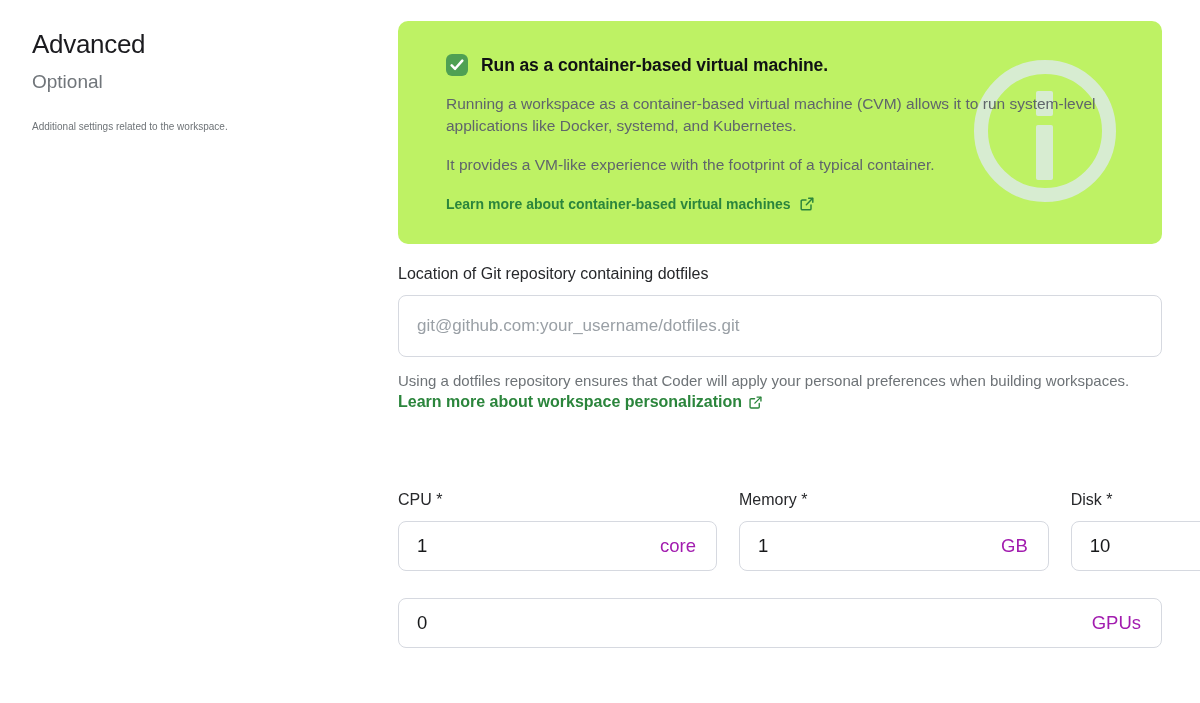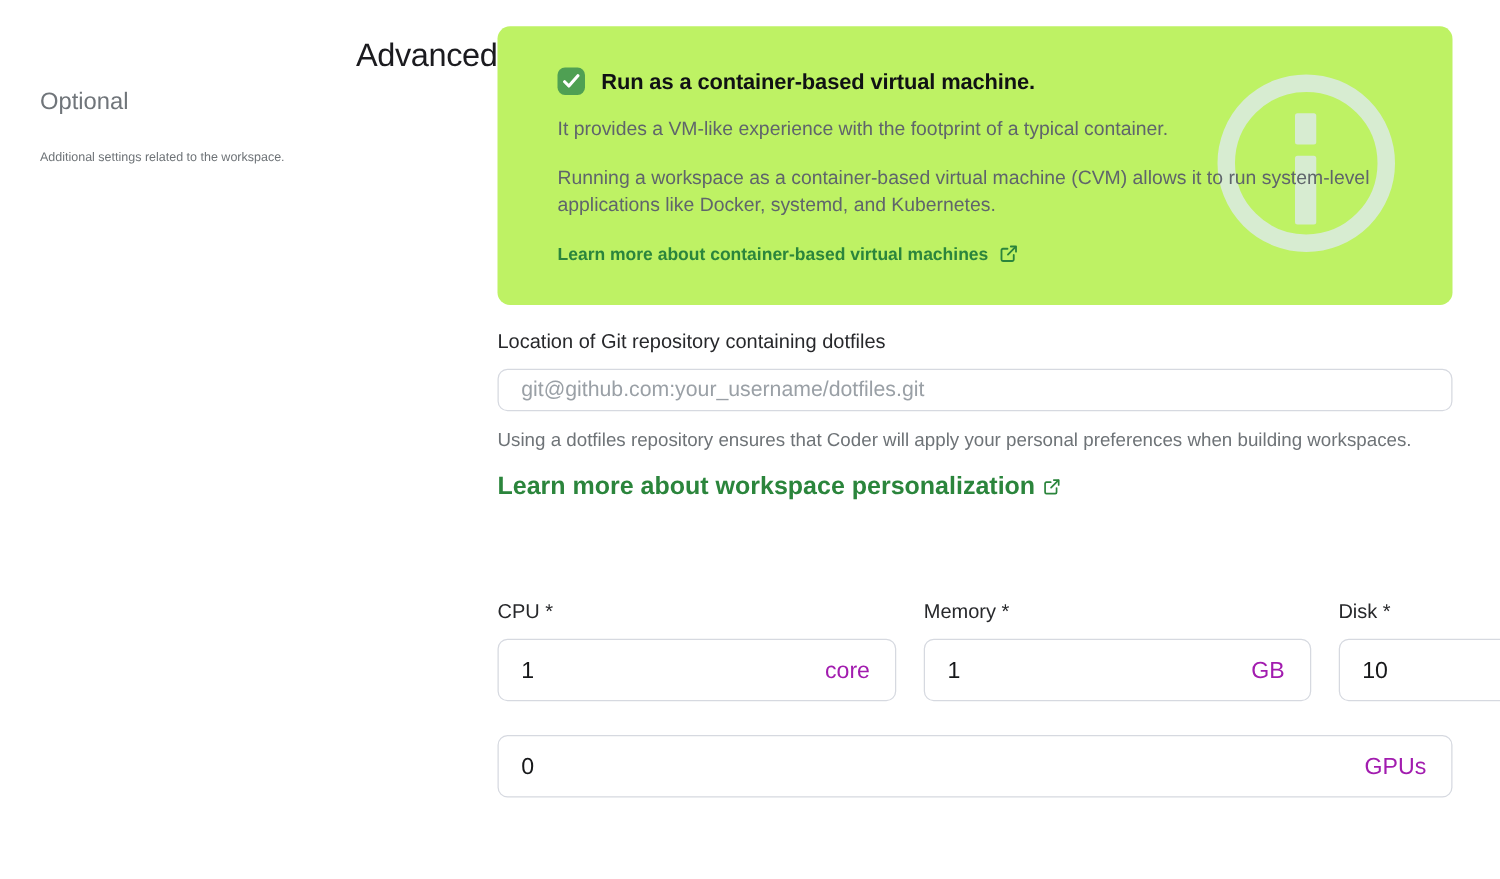--- a/index.html
+++ b/index.html
@@ -7,21 +7,21 @@
   body {
     background: #ffffff;
     font-family: "Liberation Sans", "DejaVu Sans", sans-serif;
     color: #1b1c1e;
   }
   .page { display: flex; align-items: flex-start; padding: 21px 38px 0 32px; }
   .sidebar { width: 366px; flex-shrink: 0; padding-top: 8px; }
   .main { width: 764px; flex-shrink: 0; }
 
   
-  .side-title { font-size: 26px; font-weight: 500; color: #1b1b1f; letter-spacing: -0.3px; text-align: right; }
+  .side-title { font-size: 26px; font-weight: 500; color: #1b1b1f; letter-spacing: -0.3px; }
   .side-sub { font-size: 19px; color: #70757a; margin-top: 11px; font-weight: 400; }
   .side-desc { font-size: 10px; color: #6e7377; margin-top: 27px; line-height: 1.42; max-width: 245px; }
 
   
   .cvm-box {
     background: #bef264;
     border-radius: 10px;
     padding: 33px 36px 31px 48px;
     position: relative;
     overflow: hidden;
@@ -50,29 +50,29 @@
   .watermark {
     position: absolute; right: 39px; top: 50%;
     transform: translateY(-50%);
     z-index: 0;
   }
 
   
   .field-dotfiles { margin-top: 21px; }
   .field-label { font-size: 16px; color: #27282b; display: block; }
   .text-input {
-    display: block; width: 100%; height: 34px;
+    display: block; width: 100%; height: 62px;
     border: 1px solid #d6d9e0; border-radius: 8px;
     padding: 0 18px; font-size: 17px; color: #1a1c1e;
     background: #ffffff; outline: none; margin-top: 12px;
     font-family: "Liberation Sans", "DejaVu Sans", sans-serif;
   }
   .text-input::placeholder { color: #9aa0a6; }
   .helper { margin-top: 13px; font-size: 15px; color: #6e7377; line-height: 1.42; }
-  .helper .green-link { font-size: 20px; gap: 6px; vertical-align: bottom; margin-top: 12px; }
+  .helper .green-link { font-size: 16px; gap: 6px; vertical-align: bottom; }
 
   .resources-row {
     display: grid; grid-template-columns: 1fr 1fr 1fr;
     column-gap: 22px; margin-top: 77px;
   }
   .unit-box {
     display: flex; align-items: center;
     border: 1px solid #d6d9e0; border-radius: 8px;
     height: 50px; padding: 0 20px 0 18px;
     margin-top: 12px; background: #ffffff;
@@ -108,22 +108,22 @@
         </svg>
       </div>
       <div class="cvm-head">
         <div class="checkbox">
           <svg width="14" height="12" viewBox="0 0 14 12">
             <path d="M1.7 6.4l3.4 3.4L12.3 1.6" stroke="#ffffff" stroke-width="2.5" fill="none" stroke-linecap="round" stroke-linejoin="round"></path>
           </svg>
         </div>
         <div class="cvm-title">Run as a container-based virtual machine.</div>
       </div>
+      <p class="cvm-p">Running a workspace as a container-based virtual machine (CVM) allows it to run system-level applications like Docker, systemd, and Kubernetes.</p>
       <p class="cvm-p">It provides a VM-like experience with the footprint of a typical container.</p>
-      <p class="cvm-p">Running a workspace as a container-based virtual machine (CVM) allows it to run system-level applications like Docker, systemd, and Kubernetes.</p>
       <div class="cvm-link-row">
         <a class="green-link">
           <span>Learn more about container-based virtual machines</span>
           <svg width="16" height="16" viewBox="0 0 24 24" fill="none" stroke="currentColor" stroke-width="2.2" stroke-linecap="round" stroke-linejoin="round">
             <path d="M18 13.5V19a1.7 1.7 0 0 1-1.7 1.7H5A1.7 1.7 0 0 1 3.3 19V7.7A1.7 1.7 0 0 1 5 6h5.5"></path>
             <path d="M14.5 3.3h6.2v6.2"></path>
             <path d="M20.2 3.8L11 13"></path>
           </svg>
         </a>
       </div>

